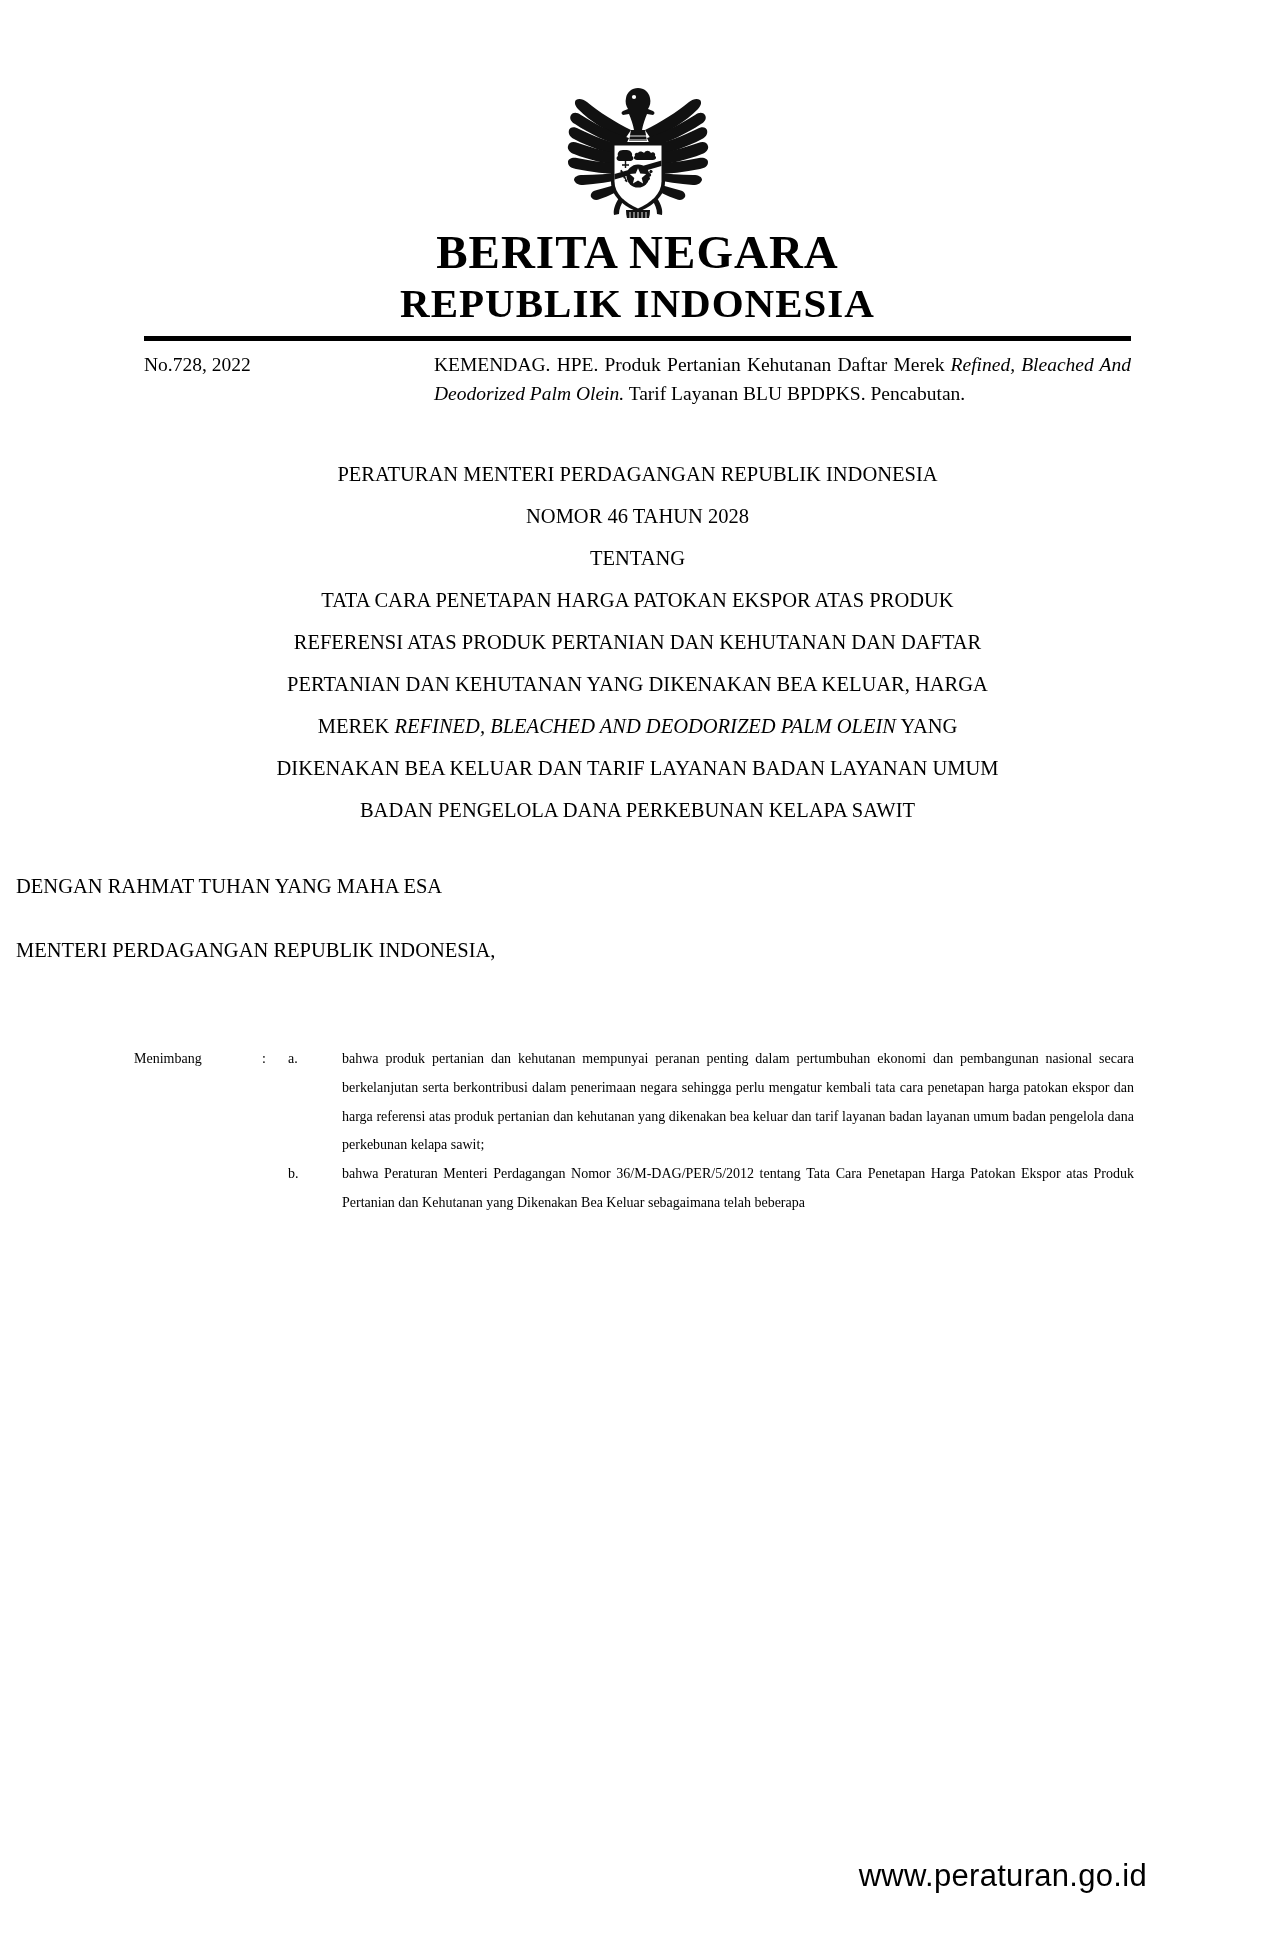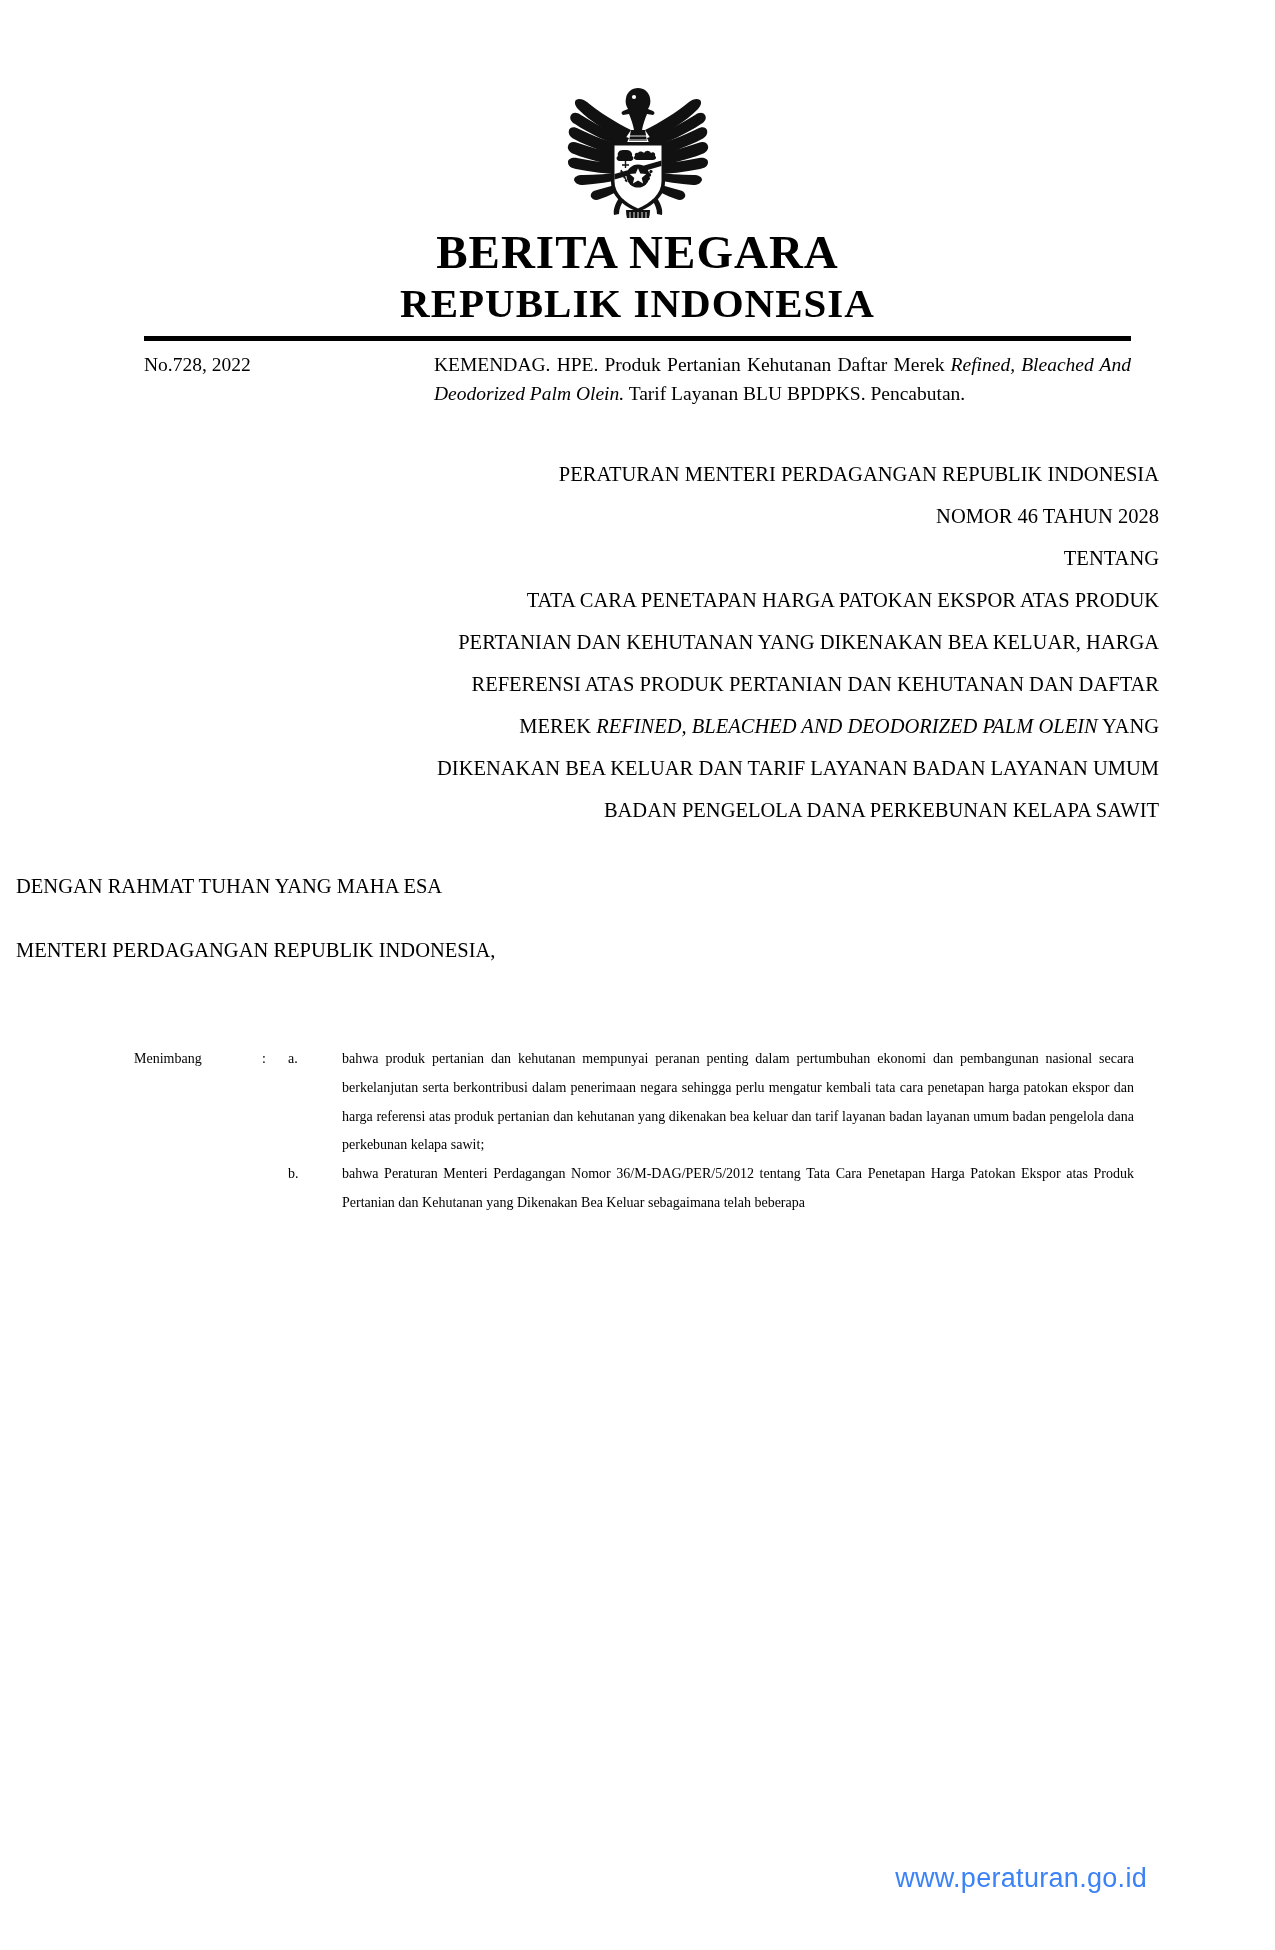--- a/index.html
+++ b/index.html
@@ -74,21 +74,21 @@
     flex: 1 1 auto;
     text-align: justify;
     text-align-last: left;
     hyphens: none;
   }
   .meta-desc i { font-style: italic; }
 
   
   .title-block {
     margin: 44px 100px 0 100px;
-    text-align: right;
+    text-align: center;
     font-size: 20.5px;
     line-height: 2.05;
   }
   .title-block .tline { display: block; }
   .title-block i { font-style: italic; }
 
   .gap-sm { height: 22px; }
   .gap-md { height: 34px; }
 
   .centered-line {
@@ -127,22 +127,22 @@
 
   
   .footer {
     position: absolute;
     left: 0;
     right: 0;
     bottom: 56px;
     text-align: right;
     padding-right: 128px;
     font-family: "Liberation Sans", "DejaVu Sans", sans-serif;
-    font-size: 27px;
-    color: #3b82f6;
+    font-size: 31px;
+    color: #000000;
     letter-spacing: 0.3px;
   }
 </style>
 </head>
 <body>
 
 <div class="page">
 
   <div class="emblem-wrap">
     <svg class="emblem" viewBox="0 0 190 140">
@@ -219,22 +219,22 @@
     <div class="meta-desc">
       <span>KEMENDAG. HPE. Produk Pertanian Kehutanan Daftar Merek </span><i>Refined, Bleached And Deodorized Palm Olein.</i><span> Tarif Layanan BLU BPDPKS. Pencabutan.</span>
     </div>
   </div>
 
   <div class="title-block">
     <span class="tline">PERATURAN MENTERI PERDAGANGAN REPUBLIK INDONESIA</span>
     <span class="tline">NOMOR 46 TAHUN 2028</span>
     <span class="tline">TENTANG</span>
     <span class="tline">TATA CARA PENETAPAN HARGA PATOKAN EKSPOR ATAS PRODUK</span>
+    <span class="tline">REFERENSI ATAS PRODUK PERTANIAN DAN KEHUTANAN DAN DAFTAR</span>
     <span class="tline">PERTANIAN DAN KEHUTANAN YANG DIKENAKAN BEA KELUAR, HARGA</span>
-    <span class="tline">REFERENSI ATAS PRODUK PERTANIAN DAN KEHUTANAN DAN DAFTAR</span>
     <span class="tline"><span>MEREK </span><i>REFINED, BLEACHED AND DEODORIZED PALM OLEIN</i><span> YANG</span></span>
     <span class="tline">DIKENAKAN BEA KELUAR DAN TARIF LAYANAN BADAN LAYANAN UMUM</span>
     <span class="tline">BADAN PENGELOLA DANA PERKEBUNAN KELAPA SAWIT</span>
   </div>
 
   <div class="gap-md"></div>
   <div class="centered-line">DENGAN RAHMAT TUHAN YANG MAHA ESA</div>
   <div class="gap-sm"></div>
   <div class="centered-line">MENTERI PERDAGANGAN REPUBLIK INDONESIA,</div>
 

